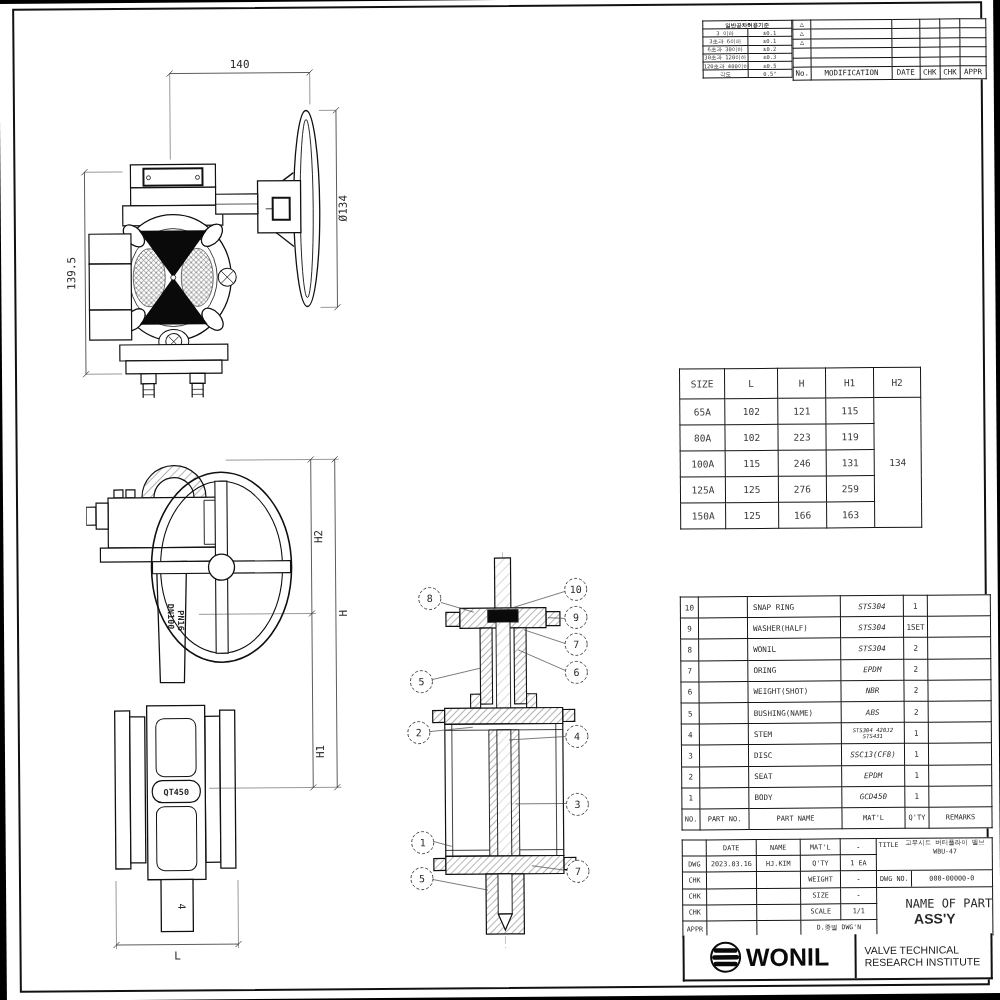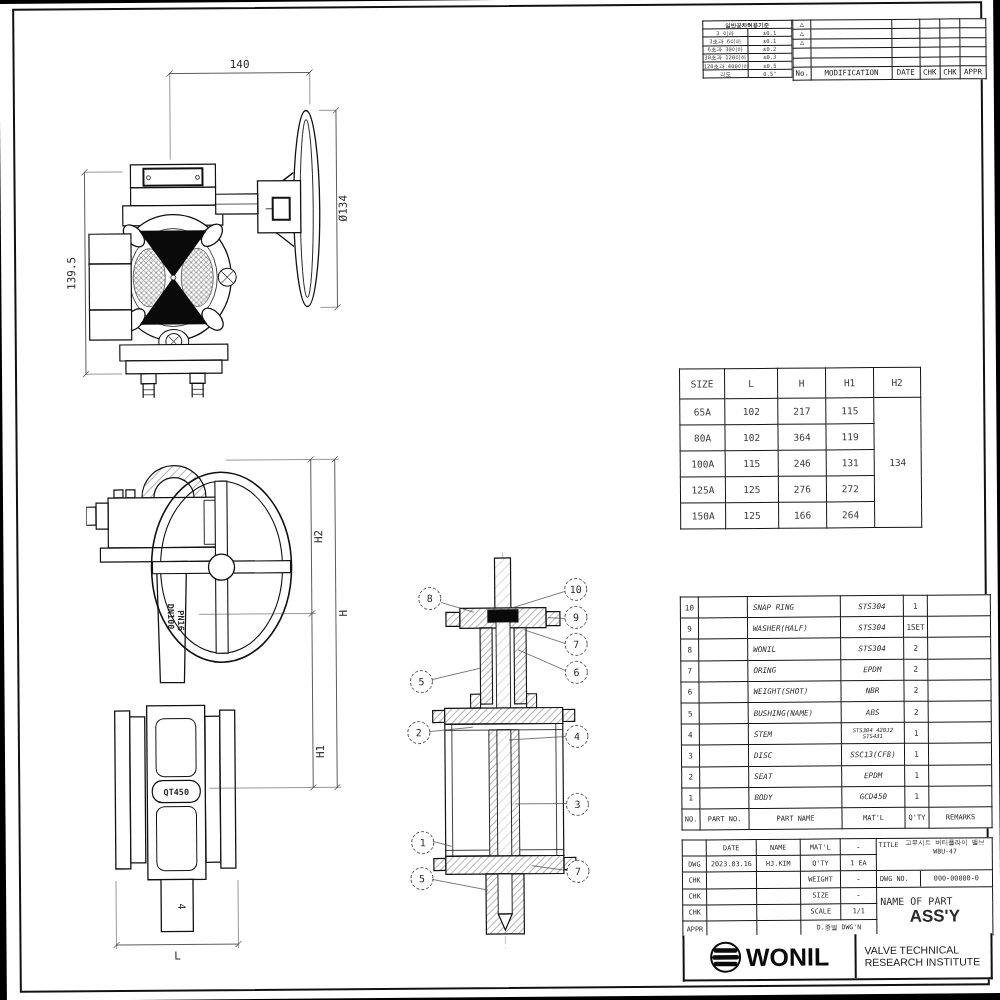--- a/index.html
+++ b/index.html
@@ -18,29 +18,29 @@
   .revtab td{border-width:1.4px;height:8.4px}
   .revtab .hdr{font-size:7.5px;height:13px;font-weight:bold}
   .tri{font-size:7px;line-height:7px;color:#333}
   
   .dimtab{font-size:9.5px;color:#3a3a3a;width:241px}
   .dimtab th{height:29px;font-size:9.5px}
   .dimtab td{height:25px}
   
   .bomtab{font-size:7.6px;color:#2a2a2a;width:310px}
   .bomtab td{height:20.2px}
-  .bomtab .nm{text-align:left;padding-left:5px;font-style:italic}
+  .bomtab .nm{text-align:left;padding-left:5px;}
   .bomtab .mt{font-style:italic}
   .bomtab .m2{font-size:5.6px;line-height:6px;font-style:italic}
   .bomtab .bh{font-size:7px;height:18px}
   
   .ttl{font-size:6.8px;color:#2a2a2a;width:310px}
   .ttl td{height:15.2px}
   .ttl .kor{font-size:6.5px}
-  .ttl .big{font-size:17px;font-weight:bold;font-family:"Liberation Sans",sans-serif}
+  .ttl .big{font-size:14px;font-weight:bold;font-family:"Liberation Sans",sans-serif}
   .logo-strip{display:flex;align-items:center;border:2px solid #111;border-top:none;
               width:310px;height:46px;background:#fff;box-sizing:border-box}
   .logo-left{flex:0 0 170px;display:flex;align-items:center;justify-content:center;gap:4px;
              border-right:2px solid #111;height:100%}
   .wonil{font-family:"Liberation Sans",sans-serif;font-weight:900;font-size:25px;
          letter-spacing:0;color:#0a0a0a}
   .org{flex:1;font-family:"Liberation Sans",sans-serif;font-size:10.5px;line-height:12px;
        color:#1a1a1a;padding-left:8px;text-align:left}
   svg text{font-family:"DejaVu Sans Mono",monospace;fill:#2a2a2a}
 </style>
@@ -421,47 +421,47 @@
         <tr>
       <th>SIZE</th>
       <th>L</th>
       <th>H</th>
       <th>H1</th>
       <th>H2</th>
     </tr>
     <tr>
       <td>65A</td>
           <td>102</td>
-      <td>217</td>
+      <td>121</td>
           <td>115</td>
       <td rowspan="5">134</td>
     </tr>
     <tr>
       <td>80A</td>
           <td>102</td>
-      <td>364</td>
+      <td>223</td>
           <td>119</td>
     </tr>
     <tr>
       <td>100A</td>
           <td>115</td>
       <td>246</td>
           <td>131</td>
     </tr>
     <tr>
       <td>125A</td>
           <td>125</td>
       <td>276</td>
-          <td>272</td>
+          <td>259</td>
     </tr>
     <tr>
       <td>150A</td>
           <td>125</td>
       <td>166</td>
-          <td>264</td>
+          <td>163</td>
     </tr>
   </tbody>
     </table>
 
   <table class="bomtab abs" style="left:676px;top:598px">
     <colgroup>
         <col style="width:18px">
         <col style="width:49px">
         <col style="width:93px">
         <col style="width:63px">
@@ -597,33 +597,33 @@
       <td>1 EA</td>
     </tr>
     <tr>
       <td>CHK</td>
           <td></td>
           <td></td>
       <td>WEIGHT</td>
       <td>-</td>
       <td>
         <div style="display:flex;align-items:center;height:100%">
-          <div style="padding-left:3px;border-right:1.4px solid #151515;height:100%;display:flex;align-items:center;padding-right:11px">DWG NO.</div>
+          <div style="padding-left:3px;border-right:1.4px solid #151515;height:100%;display:flex;align-items:center;padding-right:2px">DWG NO.</div>
           <div style="flex:1;">000-00000-0</div>
         </div>
       </td>
     </tr>
     <tr>
       <td>CHK</td>
           <td></td>
           <td></td>
       <td>SIZE</td>
       <td>-</td>
       <td rowspan="3">
-        <div style="text-align:left;font-size:10px;padding:1px 0 0 3px">NAME OF PART</div>
+        <div style="text-align:right;font-size:12px;padding:1px 0 0 3px">NAME OF PART</div>
         <div class="big">ASS'Y</div>
       </td>
     </tr>
     <tr>
       <td>CHK</td>
           <td></td>
           <td></td>
       <td>SCALE</td>
       <td>1/1</td>
     </tr>

